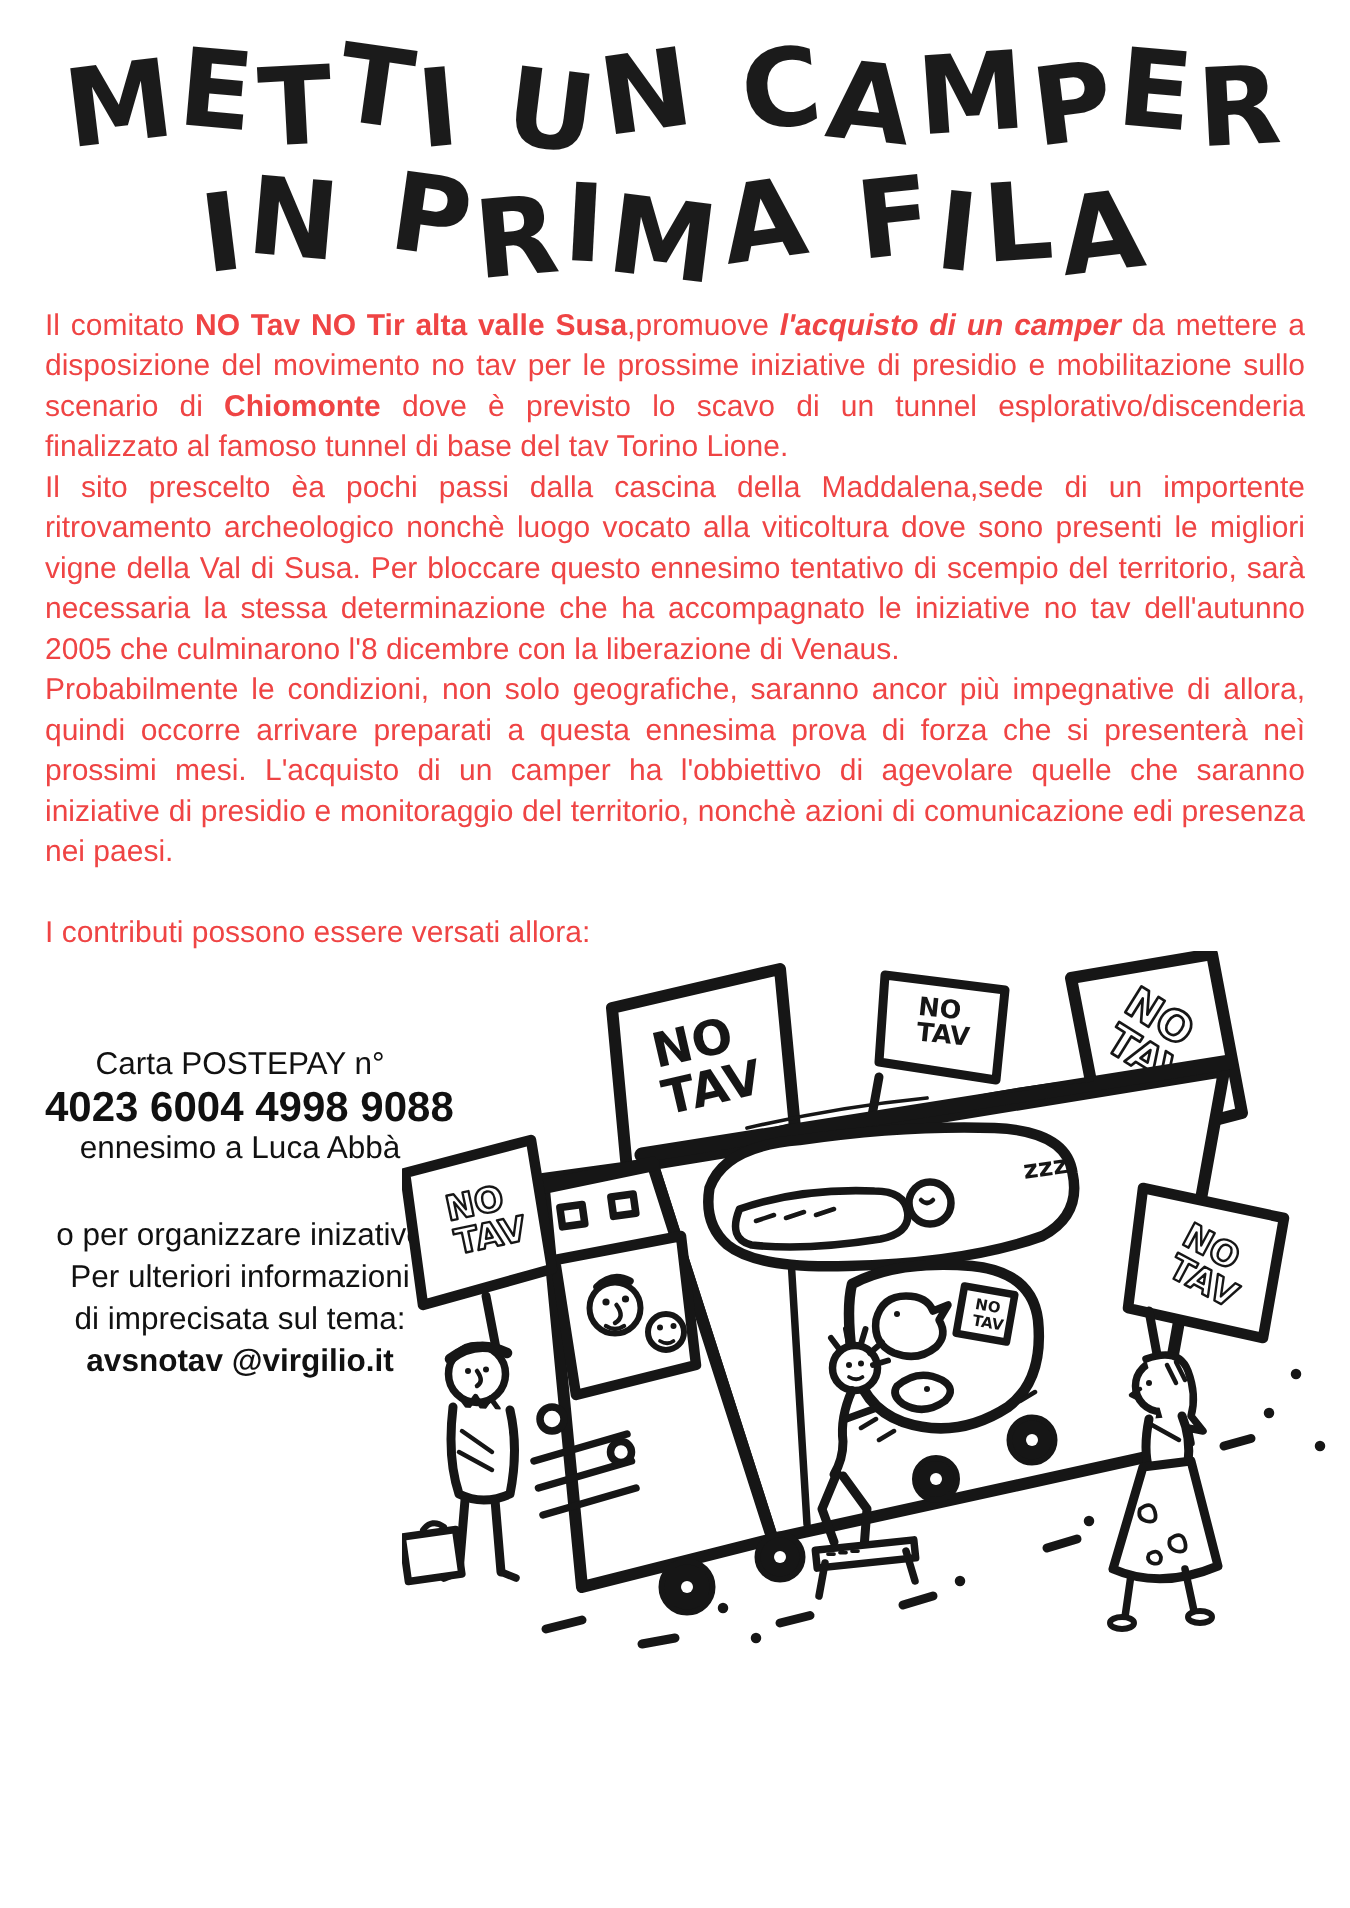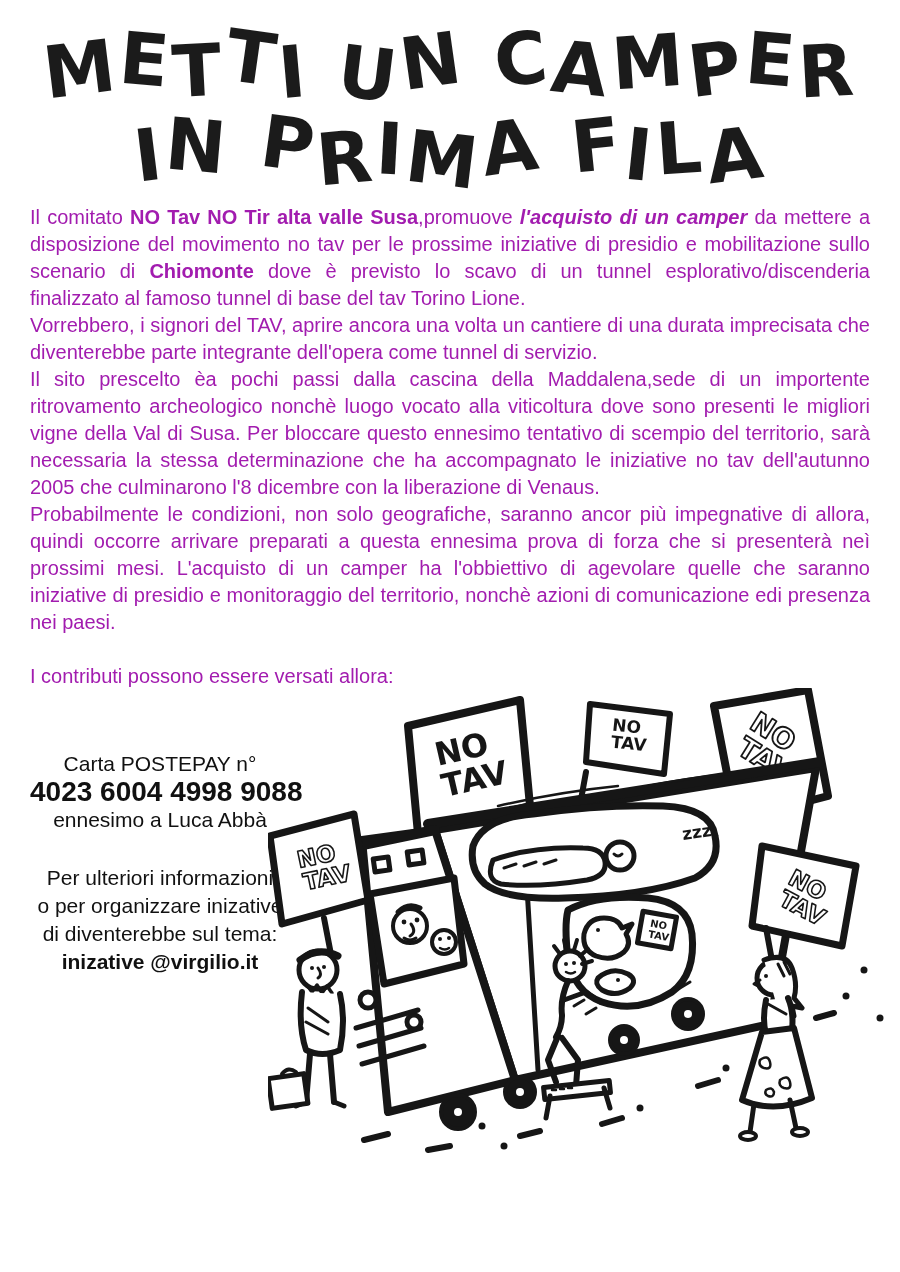--- a/index.html
+++ b/index.html
@@ -15,21 +15,21 @@
   .title-line{
     font-family:"DejaVu Sans",sans-serif;
     font-weight:800;font-size:72px;letter-spacing:4px;color:#1b1b1b;
     white-space:nowrap;
   }
   .title-line-2{margin-top:14px;}
   .tl{display:inline-block;}
   .tl.sp{width:30px;}
 
   
-  .body-text{margin:16px 30px 0 30px;font-size:20px;line-height:27px;text-align:justify;color:#a21caf;}
+  .body-text{margin:16px 30px 0 30px;font-size:20px;line-height:27px;text-align:justify;color:#ef4444;}
   .body-text p{margin:0;}
   .b{font-weight:bold;}
   .bi{font-weight:bold;font-style:italic;}
   .para-gap{height:27px;}
 
   
   .bottom-section{position:relative;height:474px;margin-top:4px;}
   .donation-col{position:absolute;left:30px;top:56px;width:260px;font-size:21px;line-height:28px;color:#111;text-align:center;}
   .donation-col .line{white-space:nowrap;}
   .donation-gap{height:30px;}
@@ -42,38 +42,37 @@
 
 <div class="page">
 
   <div class="title-block">
     <div class="title-line"><span class="tl" style="transform: rotate(-7deg) translateY(3px);">M</span><span class="tl" style="transform: rotate(5deg) translateY(-6px);">E</span><span class="tl" style="transform: rotate(-3deg) translateY(5px);">T</span><span class="tl" style="transform: rotate(8deg) translateY(-8px);">T</span><span class="tl" style="transform: rotate(-5deg) translateY(6px);">I</span><span class="tl sp" style="transform: rotate(3deg) translateY(-3px);">&nbsp;</span><span class="tl" style="transform: rotate(7deg) translateY(8px);">U</span><span class="tl" style="transform: rotate(-8deg) translateY(-5px);">N</span><span class="tl sp" style="transform: rotate(4deg) translateY(4px);">&nbsp;</span><span class="tl" style="transform: rotate(-6deg) translateY(-7px);">C</span><span class="tl" style="transform: rotate(6deg) translateY(3px);">A</span><span class="tl" style="transform: rotate(-4deg) translateY(-4px);">M</span><span class="tl" style="transform: rotate(-7deg) translateY(3px);">P</span><span class="tl" style="transform: rotate(5deg) translateY(-6px);">E</span><span class="tl" style="transform: rotate(-3deg) translateY(5px);">R</span></div>
     <div class="title-line title-line-2"><span class="tl" style="transform: rotate(-7deg) translateY(3px);">I</span><span class="tl" style="transform: rotate(5deg) translateY(-6px);">N</span><span class="tl sp" style="transform: rotate(-3deg) translateY(5px);">&nbsp;</span><span class="tl" style="transform: rotate(8deg) translateY(-8px);">P</span><span class="tl" style="transform: rotate(-5deg) translateY(6px);">R</span><span class="tl" style="transform: rotate(3deg) translateY(-3px);">I</span><span class="tl" style="transform: rotate(7deg) translateY(8px);">M</span><span class="tl" style="transform: rotate(-8deg) translateY(-5px);">A</span><span class="tl sp" style="transform: rotate(4deg) translateY(4px);">&nbsp;</span><span class="tl" style="transform: rotate(-6deg) translateY(-7px);">F</span><span class="tl" style="transform: rotate(6deg) translateY(3px);">I</span><span class="tl" style="transform: rotate(-4deg) translateY(-4px);">L</span><span class="tl" style="transform: rotate(-7deg) translateY(3px);">A</span></div>
   </div>
 
   <div class="body-text">
     <p><span>Il comitato </span><span class="b">NO Tav NO Tir alta valle Susa</span><span>,promuove </span><span class="bi">l'acquisto di un camper</span><span> da mettere a disposizione del movimento no tav per le prossime iniziative di presidio e mobilitazione sullo scenario di </span><span class="b">Chiomonte</span><span> dove è previsto lo scavo di un tunnel esplorativo/discenderia finalizzato al famoso tunnel di base del tav Torino Lione.</span></p>
-    <p>Vorrebbero, i signori del TAV, aprire ancora una volta un cantiere di una durata imprecisata che diventerebbe parte integrante dell'opera come tunnel di servizio.</p>
     <p>Il sito prescelto èa pochi passi dalla cascina della Maddalena,sede di un importente ritrovamento archeologico nonchè luogo vocato alla viticoltura dove sono presenti le migliori vigne della Val di Susa. Per bloccare questo ennesimo tentativo di scempio del territorio, sarà necessaria la stessa determinazione che ha accompagnato le iniziative no tav dell'autunno 2005 che culminarono l'8 dicembre con la liberazione di Venaus.</p>
     <p>Probabilmente le condizioni, non solo geografiche, saranno ancor più impegnative di allora, quindi occorre arrivare preparati a questa ennesima prova di forza che si presenterà neì prossimi mesi. L'acquisto di un camper ha l'obbiettivo di agevolare quelle che saranno iniziative di presidio e monitoraggio del territorio, nonchè azioni di comunicazione edi presenza nei paesi.</p>
     <div class="para-gap"></div>
     <p>I contributi possono essere versati allora:</p>
   </div>
 
   <div class="bottom-section">
 
     <div class="donation-col">
       <div class="line">Carta POSTEPAY n°</div>
       <div class="line b" style="font-size:28px;">4023 6004 4998 9088</div>
       <div class="line">ennesimo a Luca Abbà</div>
       <div class="donation-gap"></div>
+      <div class="line">o per organizzare inizative</div>
       <div class="line">Per ulteriori informazioni</div>
-      <div class="line">o per organizzare inizative</div>
-      <div class="line">di diventerebbe sul tema:</div>
-      <div class="line b">inizative @virgilio.it</div>
+      <div class="line">di imprecisata sul tema:</div>
+      <div class="line b">avsnotav @virgilio.it</div>
     </div>
 
     <svg class="camper-art" viewBox="0 0 630 478" stroke-linecap="round" stroke-linejoin="round">
       <g stroke="#161616" fill="none">
 
         <line x1="250" y1="32" x2="260" y2="150" stroke-width="7"></line>
         <line x1="318" y1="84" x2="310" y2="128" stroke-width="6"></line>
         <line x1="448" y1="110" x2="382" y2="158" stroke-width="7"></line>
 
         <g>

